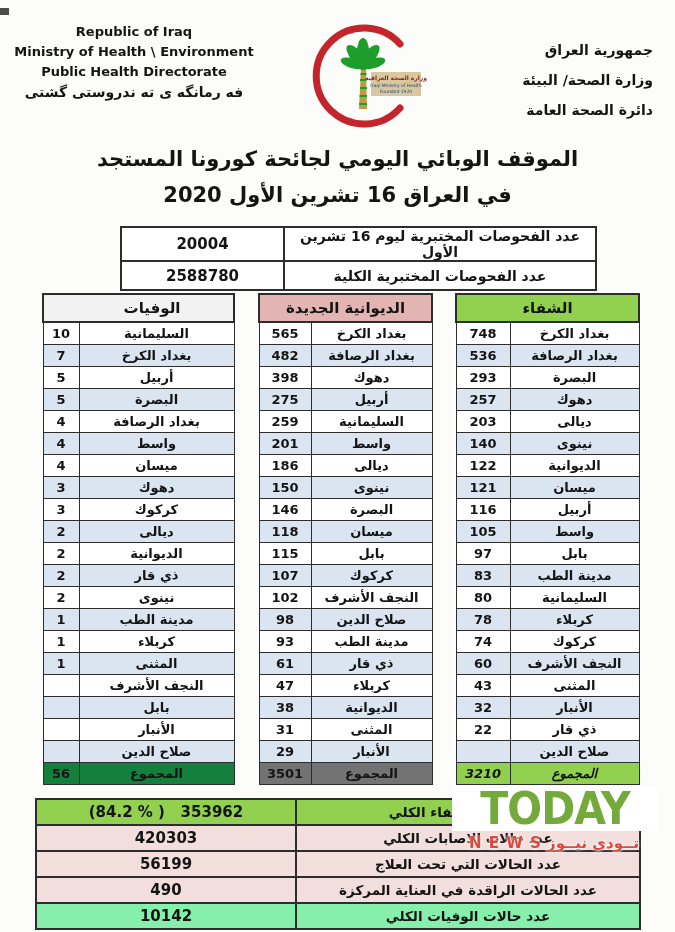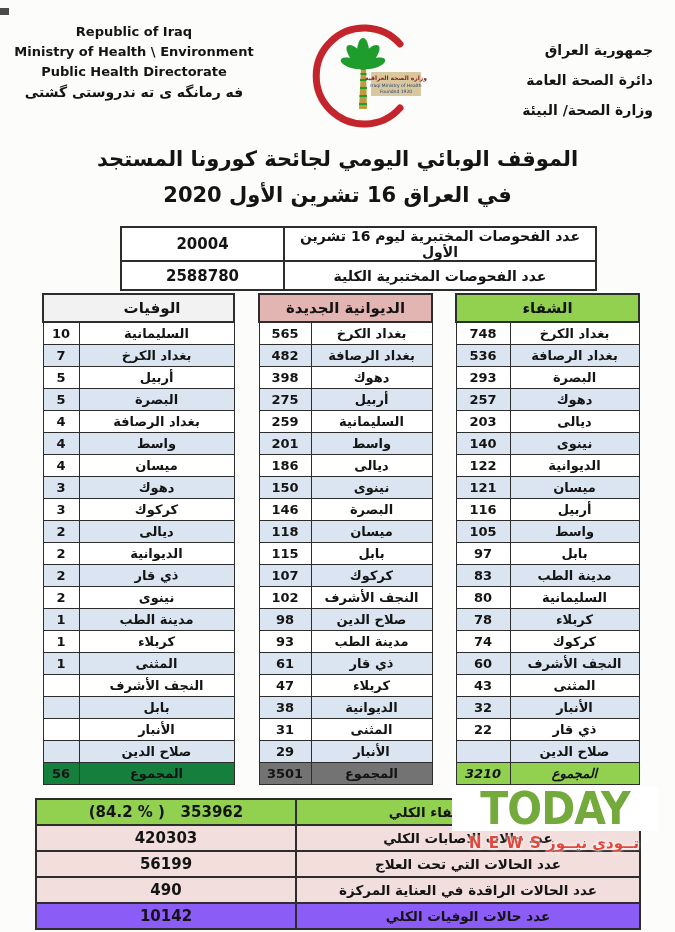--- a/index.html
+++ b/index.html
@@ -43,21 +43,21 @@
   #newcases{left:258px;top:293px;width:175px;}
   #recov{left:455px;top:293px;width:185px;}
   #deaths .c-num{width:36px;} #newcases .c-num{width:52px;} #recov .c-num{width:54px;}
 
   .summary{position:absolute;left:35px;top:798px;width:606px;}
   .summary td{border:2px solid #2d2d2d;height:24px;font-weight:bold;text-align:center;background:#fff;}
   .summary td.val{width:260px;font-size:15px;direction:ltr;white-space:pre;}
   .summary td.lbl{direction:rtl;font-size:13.5px;}
   .summary tr.row-green td{background:#92d050;}
   .summary tr.row-pink td{background:#f2dedd;}
-  .summary tr.row-gray td{background:#8b5cf6;}
+  .summary tr.row-gray td{background:#86efac;}
 
   
   .wm-box{position:absolute;left:452px;top:787px;width:206px;height:44px;background:#ffffff;
           display:flex;align-items:center;justify-content:center;z-index:6;}
   .wm-today{font-size:41px;font-weight:900;color:#74a93c;letter-spacing:-1px;
             transform:scaleY(1.08);line-height:1;}
   .wm-red{position:absolute;left:438px;top:834px;width:232px;z-index:6;text-align:center;
           direction:rtl;color:#e2473b;font-weight:bold;font-size:15px;letter-spacing:1px;
           text-shadow:0 0 2px #fff,0 0 4px #fff;}
   .artifact{position:absolute;left:0;top:8px;width:9px;height:7px;background:#4b4b4b;}
@@ -95,22 +95,22 @@
         <rect x="72" y="60" width="50" height="24" fill="#d9c89e"></rect>
         <text x="97" y="68" font-size="6" font-weight="bold" fill="#8a1f1f" text-anchor="middle">وزارة الصحة العراقية</text>
         <text x="97" y="75" font-size="4.5" fill="#21417e" text-anchor="middle">Iraqi Ministry of Health</text>
         <text x="97" y="81" font-size="4.5" fill="#21417e" text-anchor="middle">Founded 1920</text>
       </g>
     </svg>
   </div>
 
   <div class="hdr-right">
     <div>جمهورية العراق</div>
+    <div>وزارة الصحة/ البيئة</div>
     <div>دائرة الصحة العامة</div>
-    <div>وزارة الصحة/ البيئة</div>
   </div>
 
   <div class="title">
     <div>الموقف الوبائي اليومي لجائحة كورونا المستجد</div>
     <div>في العراق  16  تشرين الأول 2020</div>
   </div>
 
   <table class="tests">
     <colgroup>
         <col style="width:163px">

